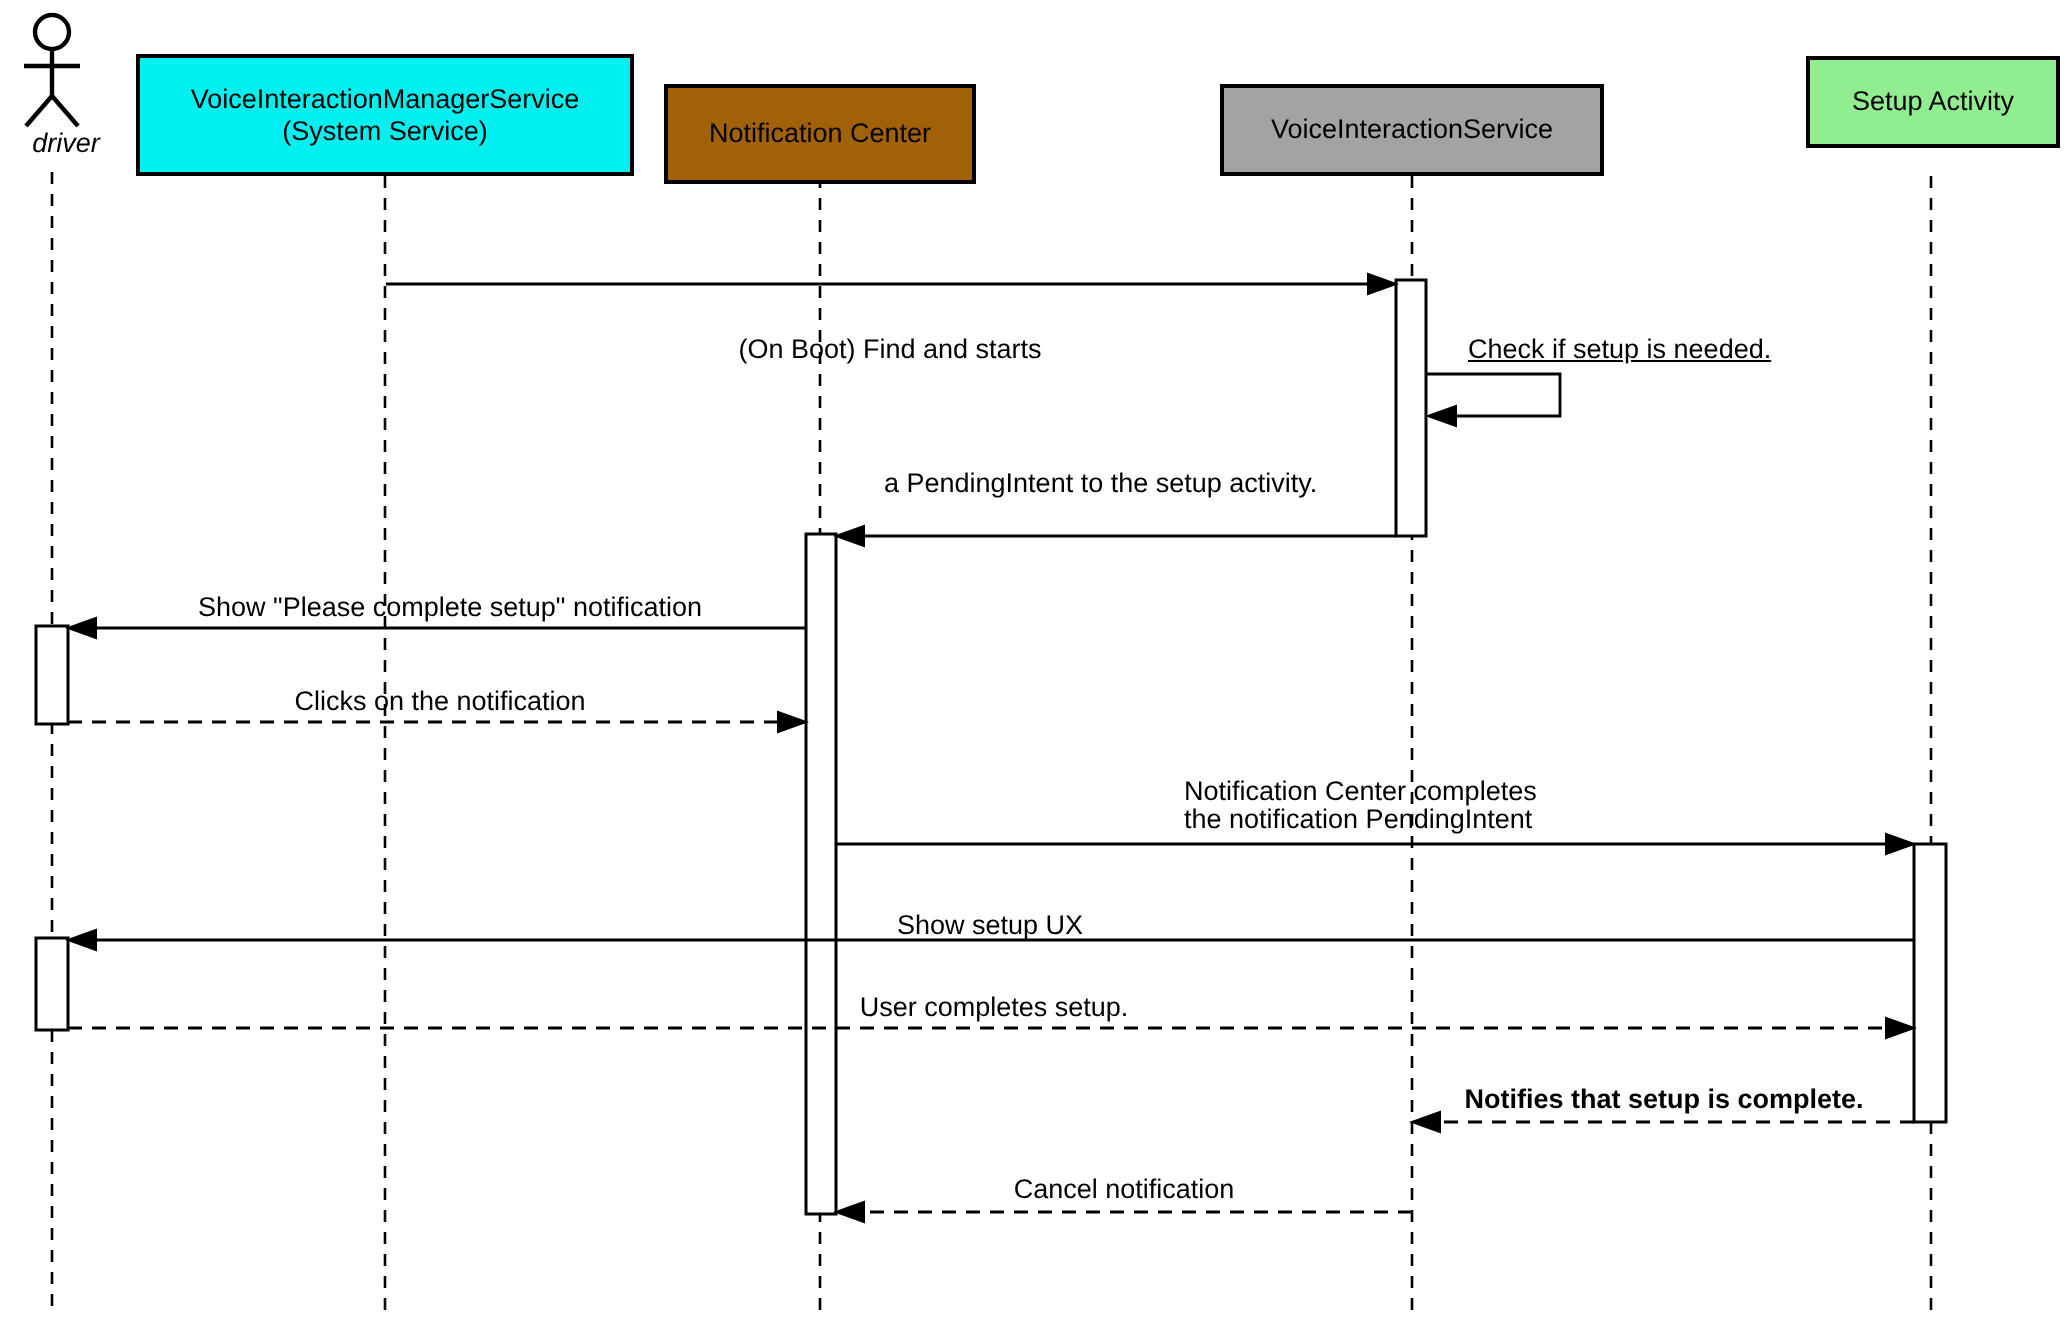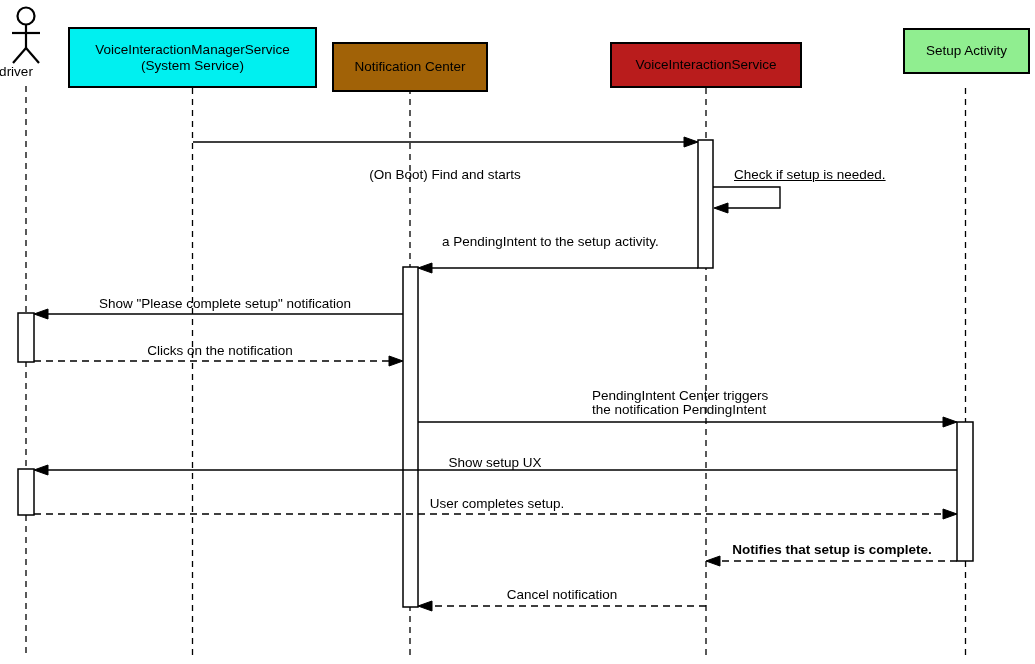--- a/index.html
+++ b/index.html
@@ -118,53 +118,53 @@
       <line class="dash" x1="957" y1="561" x2="720" y2="561"></line>
       <polygon points="706,561 720,556 720,566"></polygon>
     </g>
 
     <g>
       <line class="dash" x1="706" y1="606" x2="432" y2="606"></line>
       <polygon points="418,606 432,601 432,611"></polygon>
     </g>
   </svg>
 
-  <div class="plabel" style="left:16px; top:65px;">driver</div>
+  <div class="plabel" style="left:33px; top:65px;font-style:italic;">driver</div>
 
   <div class="pbox" style="left: 68px; top: 27px; width: 249px; height: 61px; background: rgb(0, 240, 240);">
     <div>VoiceInteractionManagerService</div>
     <div>(System Service)</div>
   </div>
 
   <div class="pbox" style="left: 332px; top: 42px; width: 156px; height: 50px; background: #a16207;">
     <div>Notification Center</div>
   </div>
 
-  <div class="pbox" style="left: 610px; top: 42px; width: 192px; height: 46px; background: #b91c1c;">
+  <div class="pbox" style="left: 610px; top: 42px; width: 192px; height: 46px; background: #a3a3a3;">
     <div>VoiceInteractionService</div>
   </div>
 
   <div class="pbox" style="left: 903px; top: 28px; width: 127px; height: 46px; background: rgb(144, 238, 144);">
     <div>Setup Activity</div>
   </div>
 
   <div class="mlabel centered" style="left:445px; top:124px;margin-top:44px;">(On Boot) Find and starts</div>
 
   <div class="mlabel" style="left:734px; top:168px;text-decoration:underline;">Check if setup is needed.</div>
 
   <div class="mlabel" style="left:442px; top:235px;">
     <div>a PendingIntent to the setup activity.</div>
   </div>
 
   <div class="mlabel centered" style="left:225px; top:297px;">Show "Please complete setup" notification</div>
 
   <div class="mlabel centered" style="left:220px; top:344px;">Clicks on the notification</div>
 
   <div class="mlabel" style="left:592px; top:389px;">
-    <div>PendingIntent Center triggers</div>
+    <div>Notification Center completes</div>
     <div>the notification PendingIntent</div>
   </div>
 
   <div class="mlabel centered" style="left:495px; top:456px;">Show setup UX</div>
 
   <div class="mlabel centered" style="left:497px; top:497px;">User completes setup.</div>
 
   <div class="mlabel centered" style="left:832px; top:543px;font-weight:bold;">Notifies that setup is complete.</div>
 
   <div class="mlabel centered" style="left:562px; top:588px;">Cancel notification</div>

